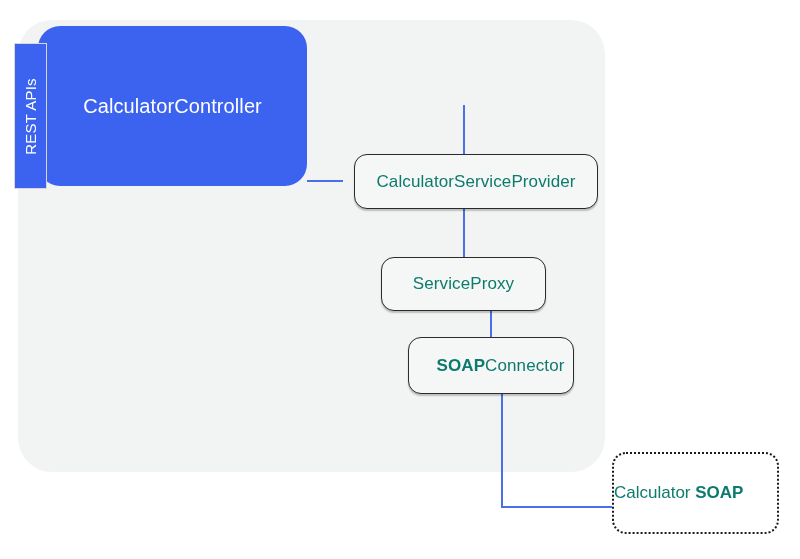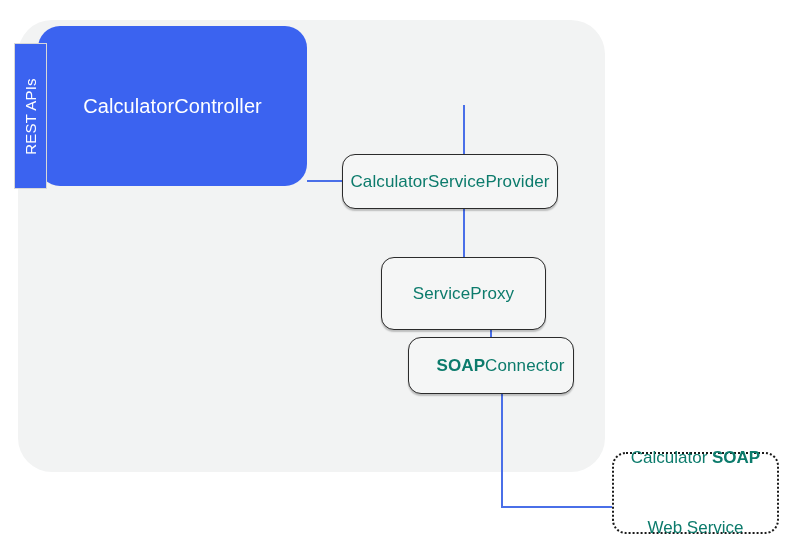--- a/index.html
+++ b/index.html
@@ -102,39 +102,39 @@
   .node-label {
     color: #0c7b6c;
     font-size: 17px;
     font-weight: 400;
     white-space: nowrap;
     letter-spacing: 0.1px;
   }
   .node-label .b { font-weight: 700; }
 
   #node-datasource       { left: 330px; top: 48px;  width: 244px; height: 58px; }
-  #node-serviceprovider  { left: 342px; top: 154px; width: 216px; height: 55px; }
-  #node-serviceproxy     { left: 381px; top: 257px; width: 165px; height: 73px; }
+  #node-serviceprovider  { left: 354px; top: 154px; width: 244px; height: 55px; }
+  #node-serviceproxy     { left: 381px; top: 257px; width: 165px; height: 54px; }
   #node-soapconnector    { left: 408px; top: 337px; width: 166px; height: 57px; padding-left: 19px; }
 
   
   .ext-node {
     position: absolute;
     left: 612px;
     top: 452px;
     width: 167px;
     height: 82px;
     background: #ffffff;
     border: 2.5px dotted #1a1a1a;
     border-radius: 14px;
     box-sizing: border-box;
     z-index: 4;
     display: flex;
     flex-direction: column;
-    align-items: center;
+    align-items: flex-start;
     justify-content: center;
     line-height: 1.32;
     gap: 48px;
   }
   .ext-line {
     color: #0c7b6c;
     font-size: 17px;
     font-weight: 400;
     white-space: nowrap;
   }
@@ -174,16 +174,15 @@
   <div class="node" id="node-serviceproxy">
     <span class="node-label">ServiceProxy</span>
   </div>
 
   <div class="node" id="node-soapconnector">
     <span class="node-label"><span class="b">SOAP</span><span>Connector</span></span>
   </div>
 
   <div class="ext-node">
     <span class="ext-line"><span>Calculator </span><span class="b">SOAP</span></span>
-    <span class="ext-line">Web Service</span>
   </div>
 
 </div>
 
 </body></html>

